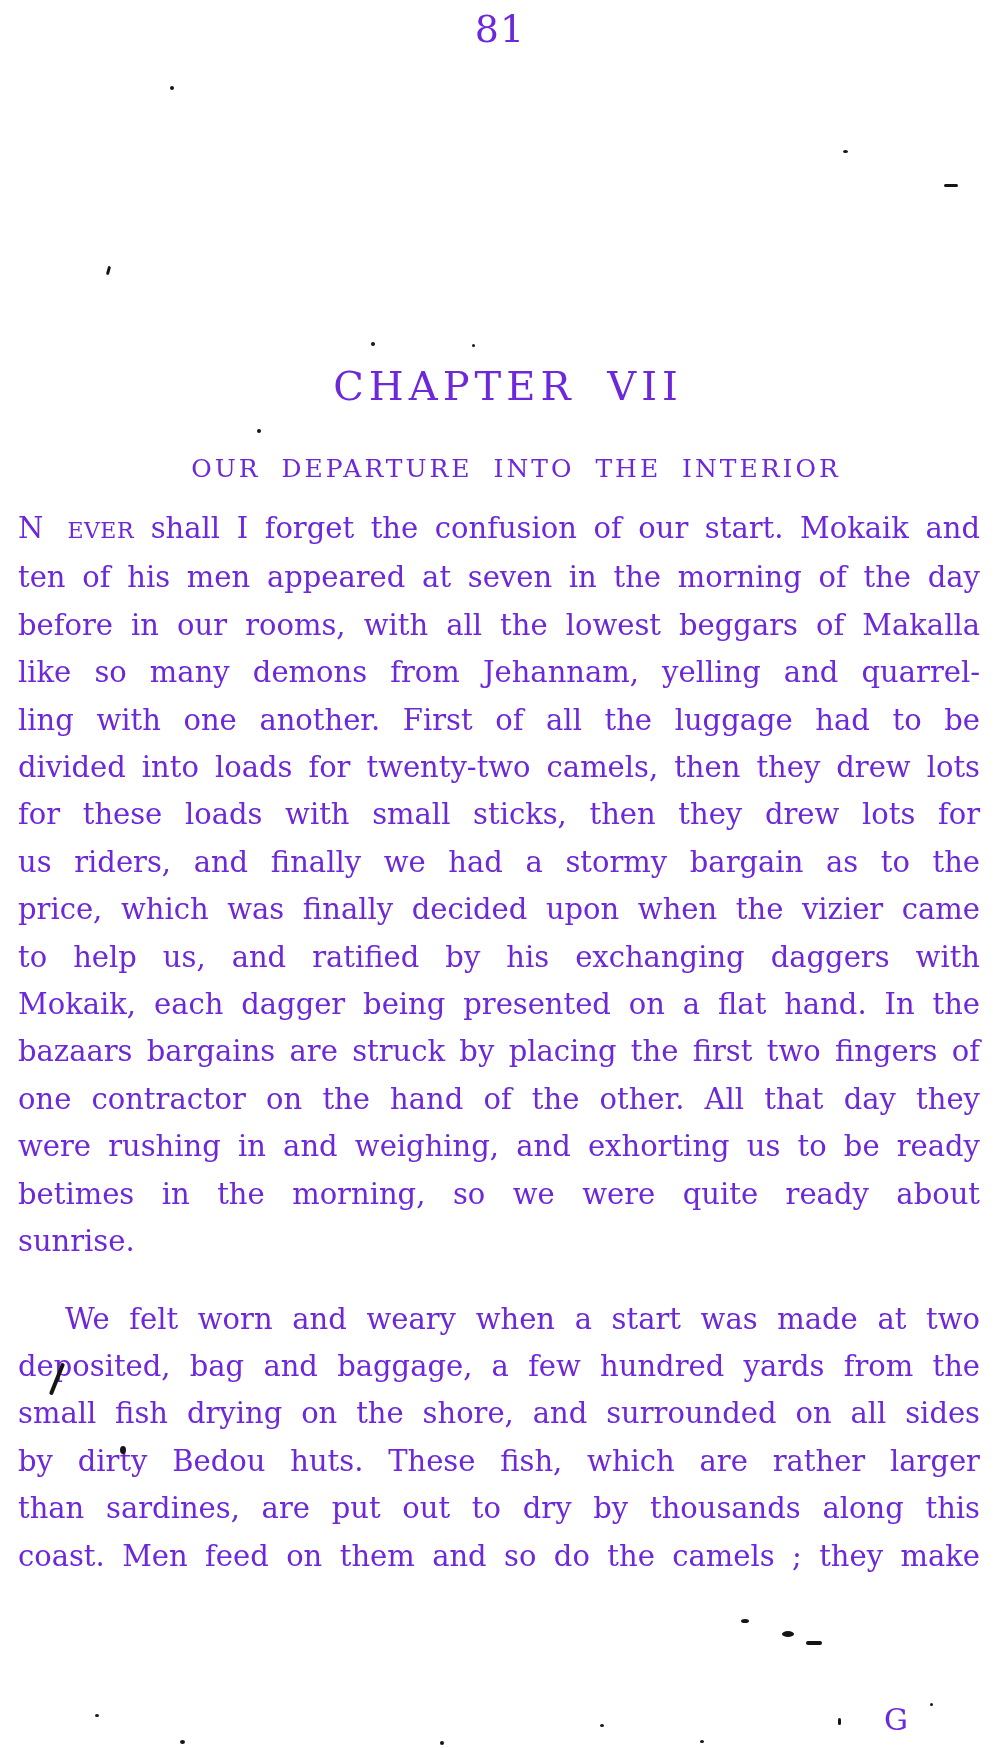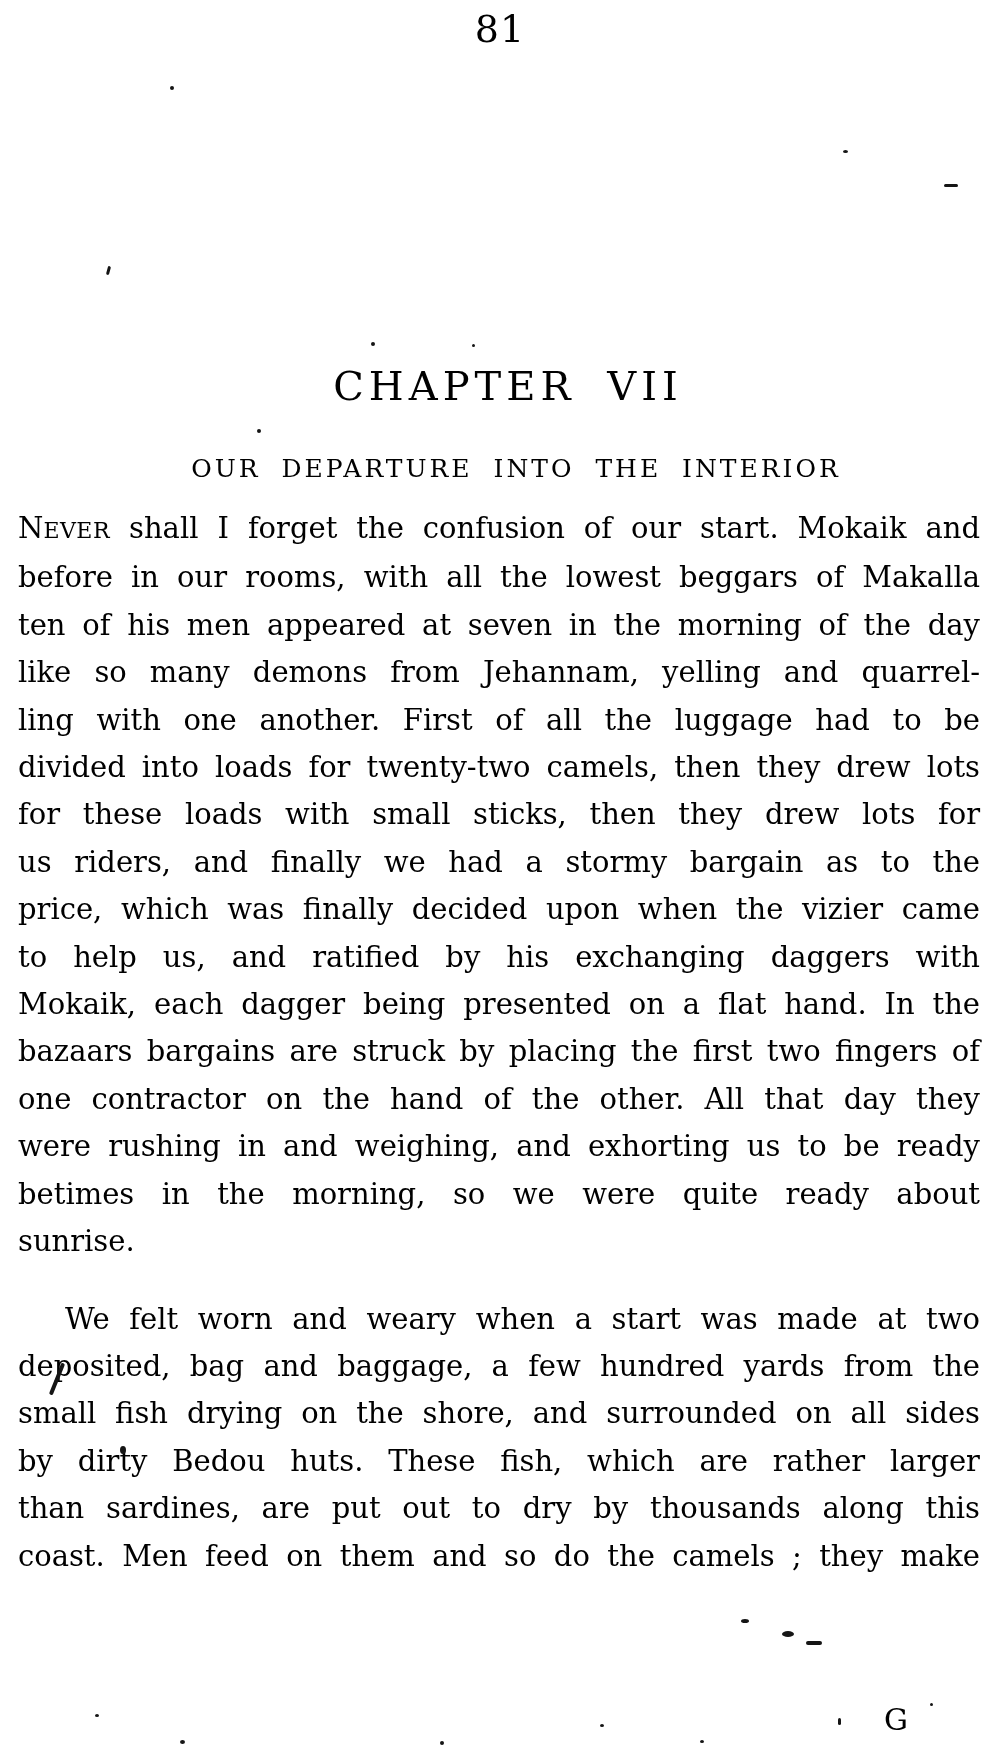--- a/index.html
+++ b/index.html
@@ -2,21 +2,21 @@
 <html><head>
 <meta charset="utf-8">
 <style>
   html, body { margin: 0; padding: 0; background: #ffffff; }
 
   .page {
     position: relative;
     width: 1000px;
     height: 1748px;
     background: #ffffff;
-    color: #000000;
+    color: #6d28d9;
     font-family: "DejaVu Serif", serif;
     overflow: hidden;
   }
 
   .pageno {
     position: absolute;
     top: 10px; left: 0;
     width: 100%;
     text-align: center;
     font-size: 38px;
@@ -60,21 +60,21 @@
   }
 
   .line {
     text-align: justify;
     text-align-last: justify;
     white-space: normal;
   }
   .line.para-end { text-align-last: left; }
   .line.indent   { text-indent: 47px; margin-top: 30px; }
 
-  .small-caps { font-size: 0.76em; letter-spacing: 0.5px; }
+  .small-caps { font-size: 0.76em; letter-spacing: 0.5px; margin-left: 24px; }
 
   .sig {
     position: absolute;
     left: 884px;
     top: 1705px;
     font-size: 30px;
     line-height: 1;
   }
 
   
@@ -87,22 +87,22 @@
 <div class="page">
 
   <div class="pageno">81</div>
 
   <h1 class="chapter-heading">CHAPTER VII</h1>
 
   <h2 class="chapter-subheading">OUR DEPARTURE INTO THE INTERIOR</h2>
 
   <section class="body-text">
     <div class="line"><span>N</span><span class="small-caps">EVER</span><span> shall I forget the confusion of our start.  Mokaik and</span></div>
+    <div class="line">ten of his men appeared at seven in the morning of the day</div>
     <div class="line">before in our rooms, with all the lowest beggars of Makalla</div>
-    <div class="line">ten of his men appeared at seven in the morning of the day</div>
     <div class="line">like so many demons from Jehannam, yelling and quarrel-</div>
     <div class="line">ling with one another.  First of all the luggage had to be</div>
     <div class="line">divided into loads for twenty-two camels, then they drew lots</div>
     <div class="line">for these loads with small sticks, then they drew lots for</div>
     <div class="line">us riders, and finally we had a stormy bargain as to the</div>
     <div class="line">price, which was finally decided upon when the vizier came</div>
     <div class="line">to help us, and ratified by his exchanging daggers with</div>
     <div class="line">Mokaik, each dagger being presented on a flat hand.  In the</div>
     <div class="line">bazaars bargains are struck by placing the first two fingers of</div>
     <div class="line">one contractor on the hand of the other.  All that day they</div>

